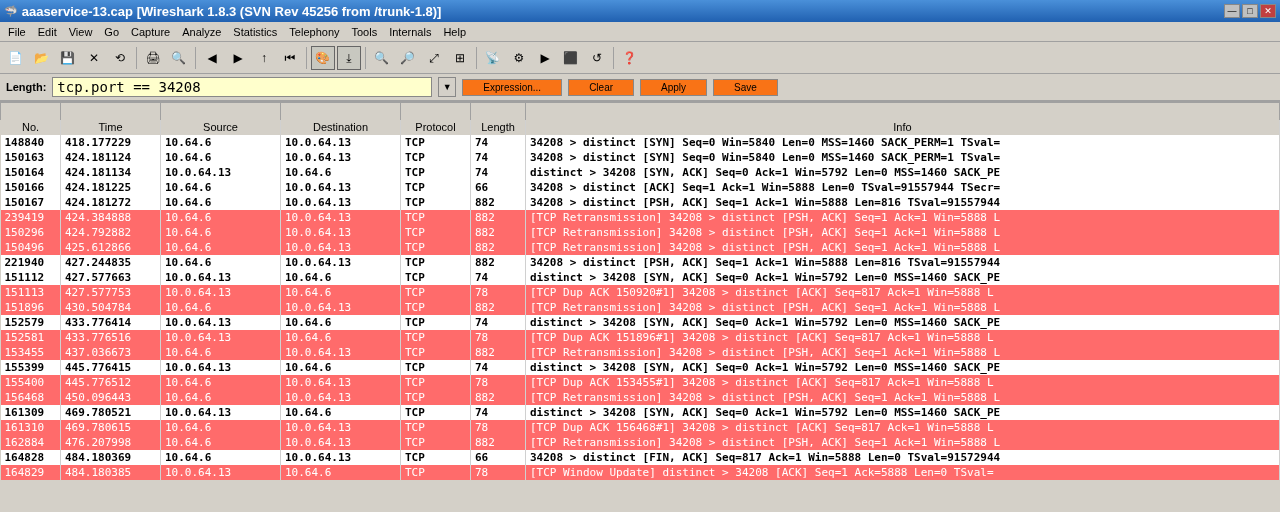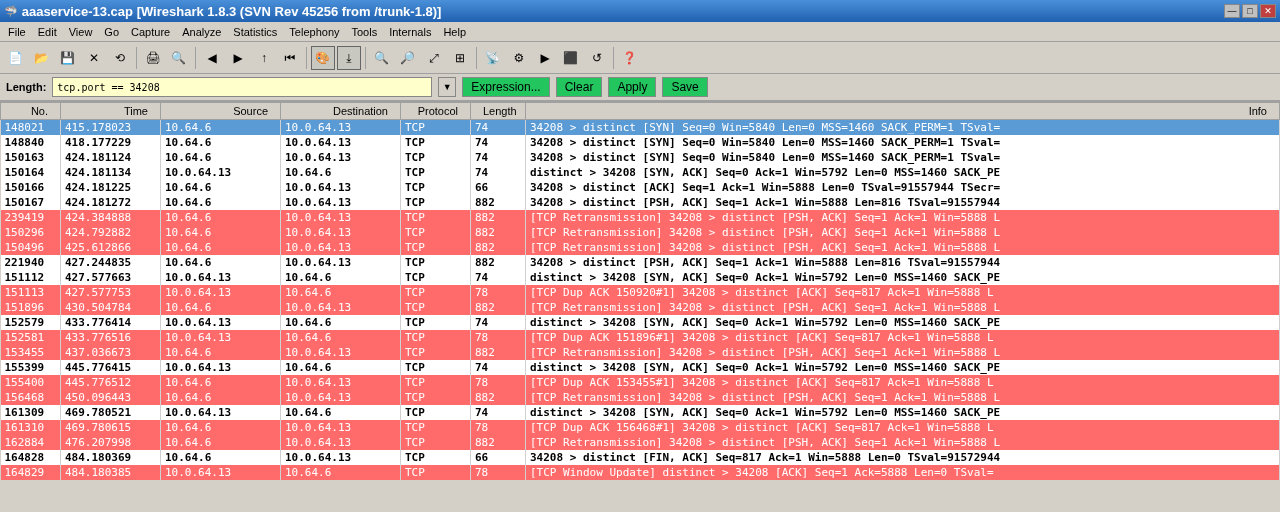--- a/index.html
+++ b/index.html
@@ -107,56 +107,56 @@
       gap: 6px;
       border-bottom: 2px solid #a0a0a0;
     }
     #filter-label { font-size: 11px; font-weight: bold; }
     #filter-input {
       flex: 1;
       max-width: 380px;
       height: 20px;
       background: #ffffcc;
       border: 1px solid #888;
-      font-size: 10px;
+      font-size: 14px;
       padding: 1px 4px;
       font-family: monospace;
     }
     #filter-dropdown {
       width: 18px;
       height: 20px;
       background: #d4d0c8;
       border: 1px solid #888;
       cursor: pointer;
       display: flex;
       align-items: center;
       justify-content: center;
       font-size: 9px;
     }
     .filter-btn {
-      padding: 2px 8px;
-      font-size: 12px;
-      background: #22c55e;
+      padding: 2px 20px;
+      font-size: 10px;
+      background: #f97316;
       border: 1px solid #888;
       cursor: pointer;
     }
     #packet-table {
       width: 100%;
       border-collapse: collapse;
       table-layout: fixed;
     }
     #packet-table thead th {
       background: #d4d0c8;
       border: 1px solid #a0a0a0;
-      padding: 2px 12px;
-      text-align: right;
+      padding: 2px 5px;
+      text-align: center;
       font-size: 11px;
       font-weight: normal;
       position: sticky;
-      top: 0;
+      top: 16px;
       cursor: pointer;
     }
     #packet-table tbody tr {
       font-size: 11px;
     }
     #packet-table tbody tr td {
       padding: 1px 4px;
       border-right: 1px solid #d0d0d0;
       white-space: nowrap;
       overflow: hidden;

